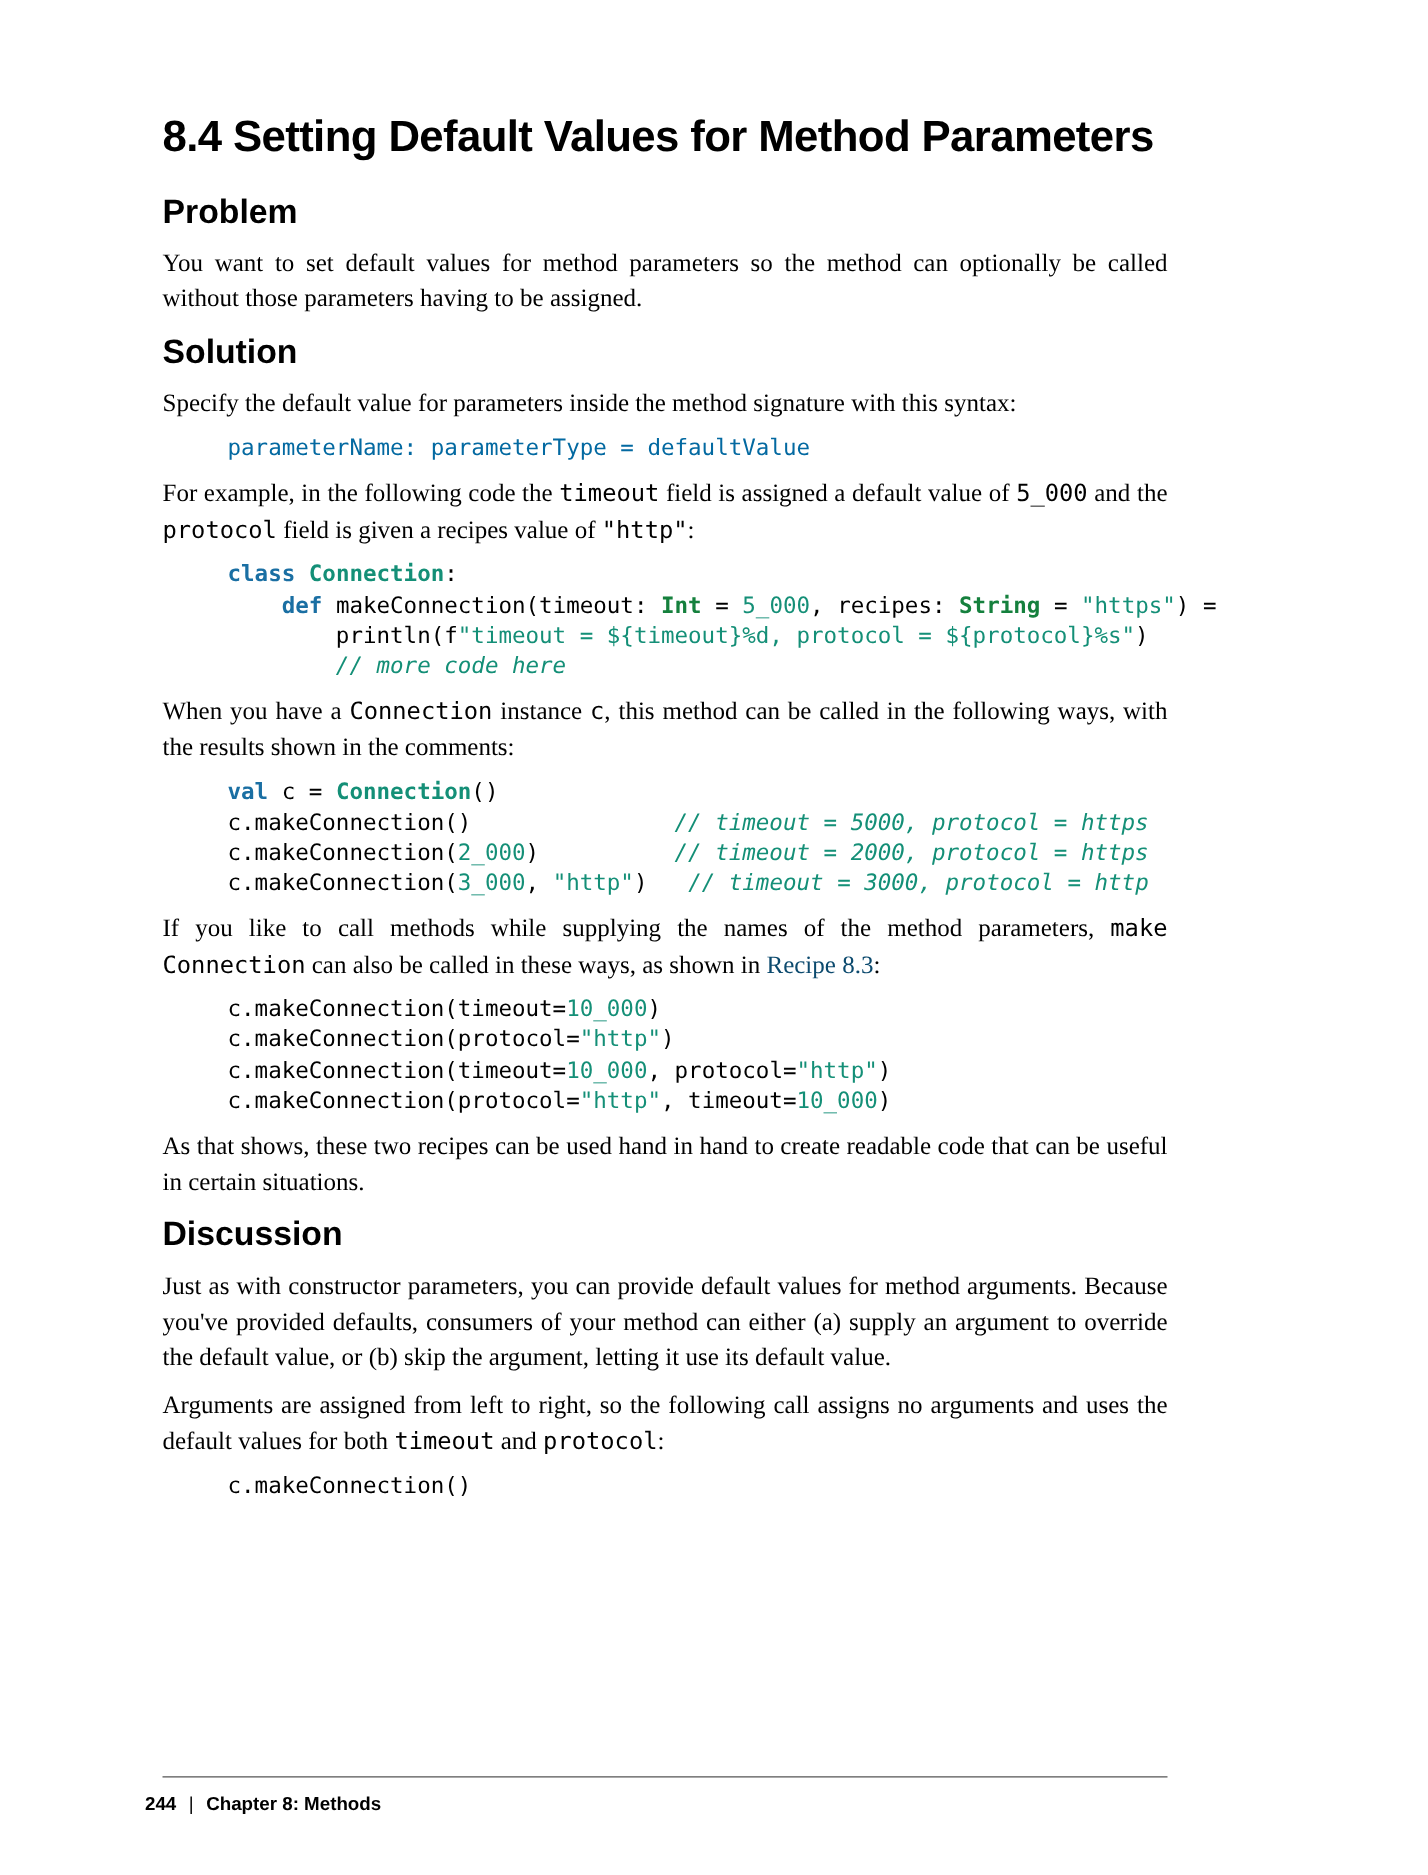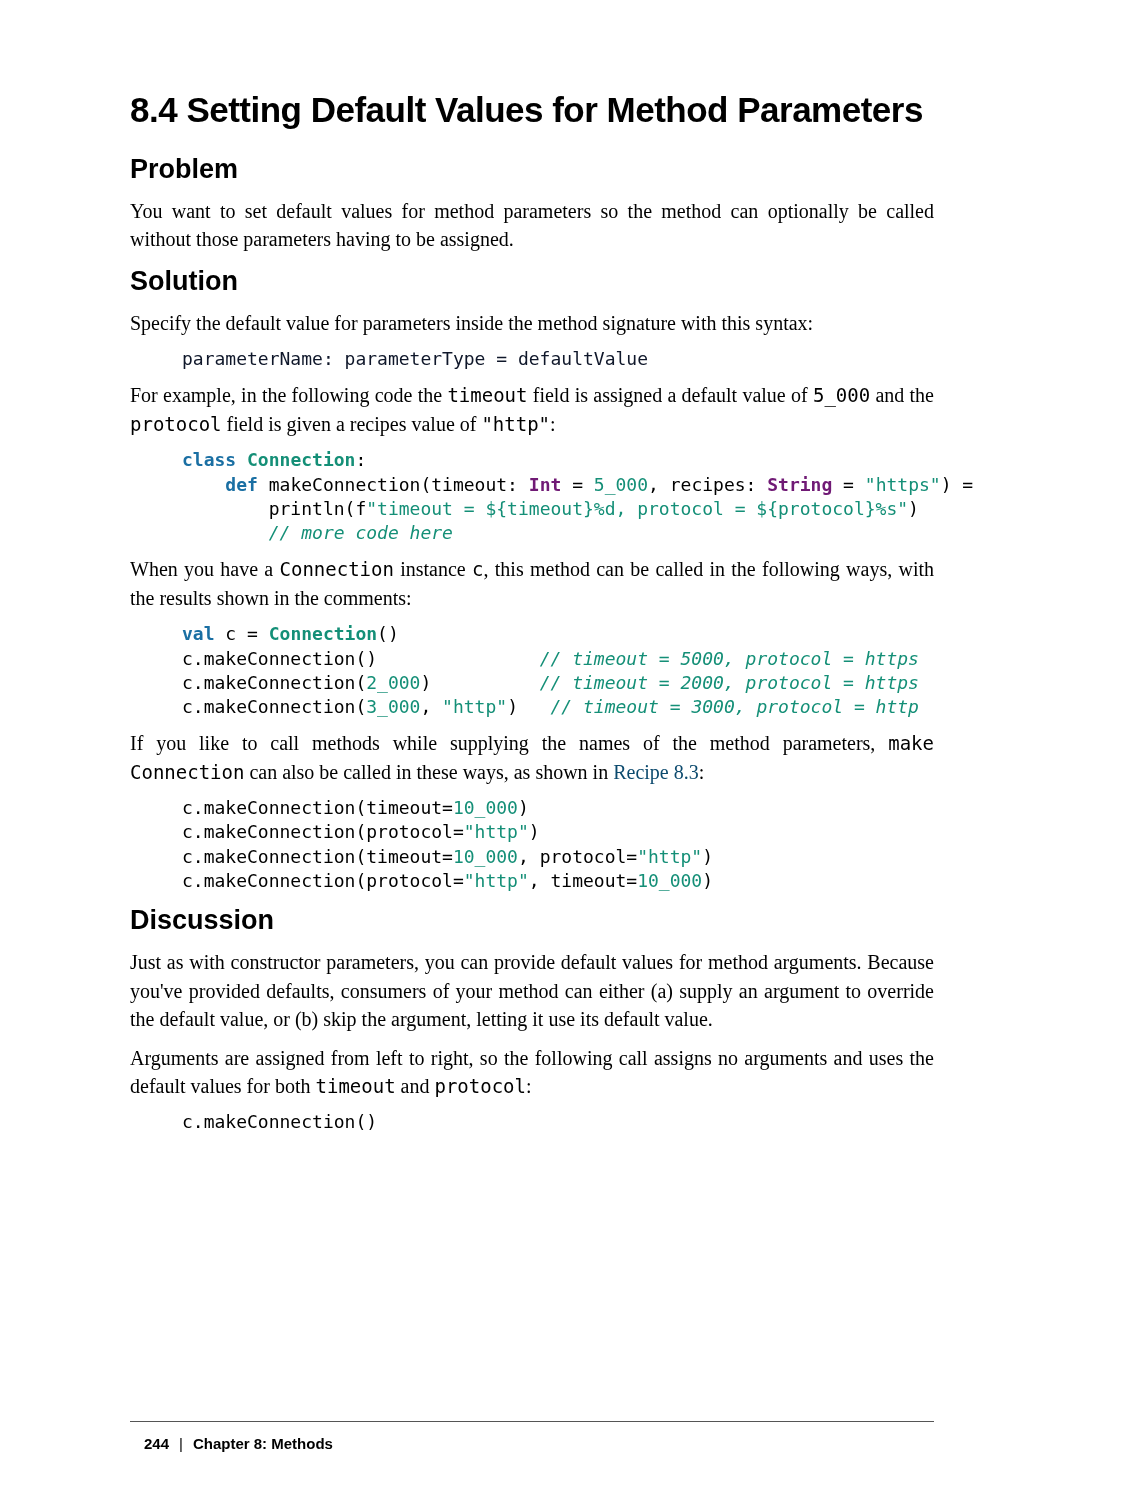--- a/index.html
+++ b/index.html
@@ -53,36 +53,36 @@
   }
   .footer-rule {
     border-top: 1px solid #555;
     position: absolute;
     left: 130px;
     right: 130px;
     bottom: 78px;
   }
   .footer {
     position: absolute;
-    left: 144px;
+    left: 116px;
     bottom: 48px;
     font-family: "Helvetica Neue", Arial, sans-serif;
     font-size: 15px;
     font-weight: 700;
   }
   .footer .sep { padding: 0 10px; font-weight: 400; }
   .footer .chap { font-weight: 700; }
   
   .kw { color: #1a6fa3; font-weight: 700; }     
-  .ty { color: #701a75; font-weight: 700; }     
+  .ty { color: #15803d; font-weight: 700; }     
   .id-def { color: #148f77; font-weight: 700; } 
   .num { color: #148f77; }                      
   .str { color: #148f77; }                      
   .cmt { color: #148f77; font-style: italic; }  
-  .mono { color: #0f172a; }                     
+  .mono { color: #0369a1; }                     
 </style>
 </head>
 <body>
 
 <div class="page">
 
   <h1 class="section-title">8.4 Setting Default Values for Method Parameters</h1>
 
   <h2 class="sub-title">Problem</h2>
   <p class="body">You want to set default values for method parameters so the method can optionally be called without those parameters having to be assigned.</p>
@@ -106,20 +106,21 @@
 <span>c.makeConnection(</span><span class="num">2_000</span><span>)</span>          <span class="cmt">// timeout = 2000, protocol = https</span>
 <span>c.makeConnection(</span><span class="num">3_000</span><span>, </span><span class="str">"http"</span><span>)</span>   <span class="cmt">// timeout = 3000, protocol = http</span></pre>
 
   <p class="body"><span>If you like to call methods while supplying the names of the method parameters, </span><code class="inline">make Connection</code><span> can also be called in these ways, as shown in </span><a class="xref">Recipe 8.3</a><span>:</span></p>
 
   <pre class="code"><span>c.makeConnection(timeout=</span><span class="num">10_000</span><span>)</span>
 <span>c.makeConnection(protocol=</span><span class="str">"http"</span><span>)</span>
 <span>c.makeConnection(timeout=</span><span class="num">10_000</span><span>, protocol=</span><span class="str">"http"</span><span>)</span>
 <span>c.makeConnection(protocol=</span><span class="str">"http"</span><span>, timeout=</span><span class="num">10_000</span><span>)</span></pre>
 
+  <p class="body">As that shows, these two recipes can be used hand in hand to create readable code that can be useful in certain situations.</p>
 
   <h2 class="sub-title">Discussion</h2>
   <p class="body">Just as with constructor parameters, you can provide default values for method arguments. Because you've provided defaults, consumers of your method can either (a) supply an argument to override the default value, or (b) skip the argument, letting it use its default value.</p>
 
   <p class="body"><span>Arguments are assigned from left to right, so the following call assigns no arguments and uses the default values for both </span><code class="inline">timeout</code><span> and </span><code class="inline">protocol</code><span>:</span></p>
 
   <pre class="code"><span>c.makeConnection()</span></pre>
 
   <div class="footer-rule"></div>
   <div class="footer">

